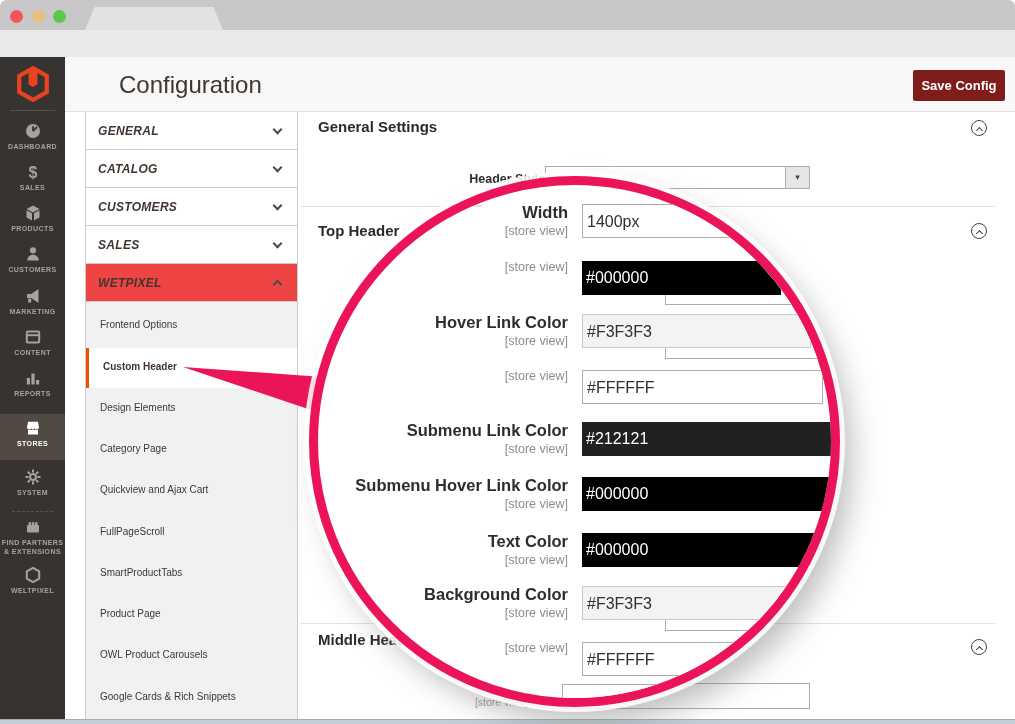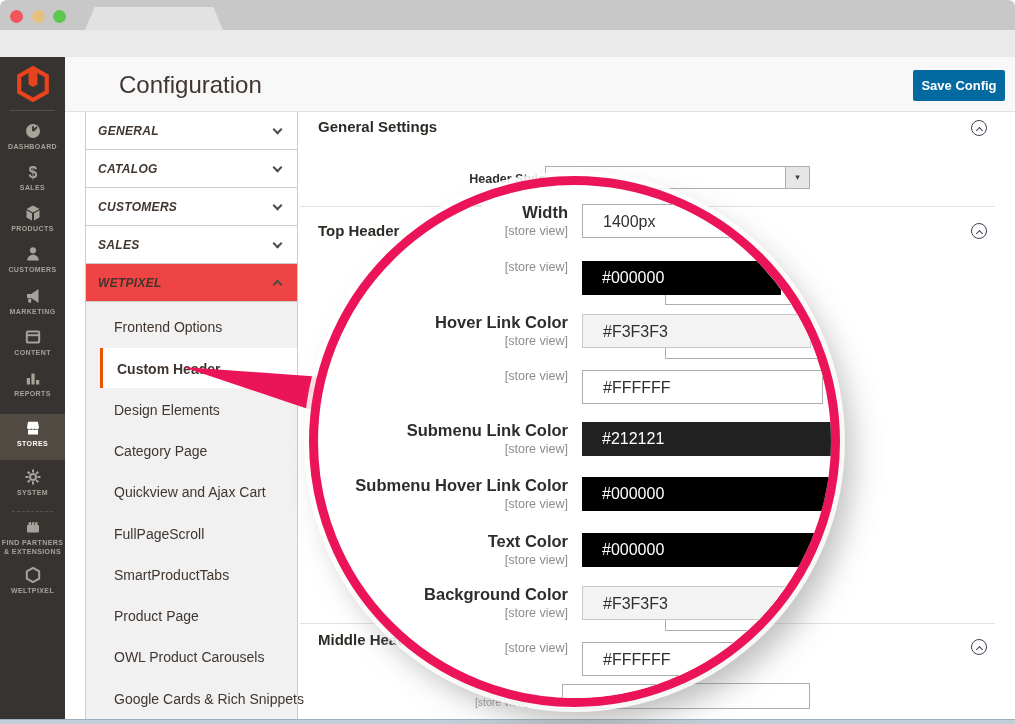--- a/index.html
+++ b/index.html
@@ -22,34 +22,34 @@
   #logo-divider{left:10px;top:110px;width:45px;height:1px;background:#55504a;}
   .nav-item{left:0;width:65px;text-align:center;color:#a8a29b;cursor:pointer;}
   .nav-item .ic{display:block;margin:0 auto 3px auto;width:18px;height:18px;}
   .nav-item .lb{font-size:7px;font-weight:bold;letter-spacing:.4px;line-height:1.25;white-space:pre-line;}
   .nav-item.active{background:#514a43;color:#ffffff;padding-top:5px;}
   #side-divider{left:12px;top:511px;width:41px;height:0;border-top:1px dashed #5a544d;}
 
   
   #page-header{left:65px;top:57px;width:950px;height:55px;background:#f8f8f8;border-bottom:1px solid #e0e0e0;}
   #page-title{left:73px;top:71px;font-size:24px;color:#41362f;margin-left:46px;}
-  #save-btn{left:913px;top:70px;width:92px;height:31px;background:#0369a1;color:#fff;
+  #save-btn{left:913px;top:70px;width:92px;height:31px;background:#7f1d1d;color:#fff;
     font-size:13px;font-weight:bold;text-align:center;line-height:31px;border-radius:2px;cursor:pointer;}
 
   
   #config-nav-border-l{left:85px;top:112px;width:1px;height:607px;background:#ccc;}
   #config-nav-border-r{left:297px;top:112px;width:1px;height:607px;background:#ccc;}
   .acc-row{left:86px;width:211px;height:38px;background:#fff;border-bottom:1px solid #ccc;cursor:pointer;}
   .acc-row.expanded{background:#ef4444;}
   .acc-row .al{position:absolute;left:12px;top:12px;font-size:12px;font-weight:bold;color:#41362f;letter-spacing:.3px;font-style:italic;}
   .chev{position:absolute;right:16px;top:14px;width:7px;height:7px;
         border-right:2px solid #514943;border-bottom:2px solid #514943;transform:rotate(45deg);}
   .chev.up{transform:rotate(-135deg);top:17px;}
   #subpanel{left:86px;top:302px;width:211px;height:417px;background:#f1f1f1;}
-  .sub-item{left:86px;width:211px;height:40px;color:#41362f;font-size:14px;cursor:pointer;margin-left:14px;}
+  .sub-item{left:86px;width:211px;height:40px;color:#41362f;font-size:10px;cursor:pointer;}
   .sub-item .sl{position:absolute;left:14px;top:13px;}
   .sub-item.active{background:#ffffff;border-left:3px solid #eb5202;font-weight:bold;}
 
   
   .section-title{font-size:15px;font-weight:bold;color:#2e2a26;}
   .collapse-ic{width:16px;height:16px;border:1px solid #3c4450;border-radius:50%;cursor:pointer;}
   .collapse-ic i{position:absolute;left:4.5px;top:6.5px;width:5px;height:5px;
       border-right:1.5px solid #3c4450;border-bottom:1.5px solid #3c4450;transform:rotate(-135deg);}
   .divider{height:1px;background:#e2e2e2;}
   .fld-label{font-size:12.5px;font-weight:bold;color:#2e2e2e;text-align:right;}
@@ -60,21 +60,21 @@
   #bottom-input{left:563px;top:683px;width:247px;height:26px;background:#fff;border:1px solid #adadad;}
 
   
   #wedge{left:180px;top:358px;width:180px;height:62px;z-index:18;}
   #magnifier{left:309px;top:176px;width:531px;height:531px;border-radius:50%;
      border:9px solid #ec1459;background:#fff;z-index:20;overflow:hidden;
      box-shadow:0 0 0 5px rgba(255,255,255,.85), 12px 16px 30px rgba(110,110,110,.45);}
   .mag-label{position:absolute;width:250px;text-align:right;}
   .mag-label .ml{font-size:16.5px;font-weight:bold;color:#2d2d2d;line-height:1.25;}
   .mag-label .ms{font-size:12.5px;color:#8d8d8d;margin-top:1px;}
-  .mag-swatch{position:absolute;height:34px;font-size:16px;line-height:33px;padding-left:20px;cursor:text;}
+  .mag-swatch{position:absolute;height:34px;font-size:16px;line-height:33px;padding-left:4px;cursor:text;}
   .mag-under{position:absolute;height:33px;background:#fff;border:1px solid #adadad;}
   #mag-divider{position:absolute;left:0;top:20px;width:164px;height:2px;background:#e3e3e3;}
 </style>
 </head>
 <body>
 
 <div id="screen">
 
   <div id="chrome-top" class="abs">
     <div class="traffic abs" id="tl-red" style="left: 10px; background: rgb(242, 85, 90);"></div>

